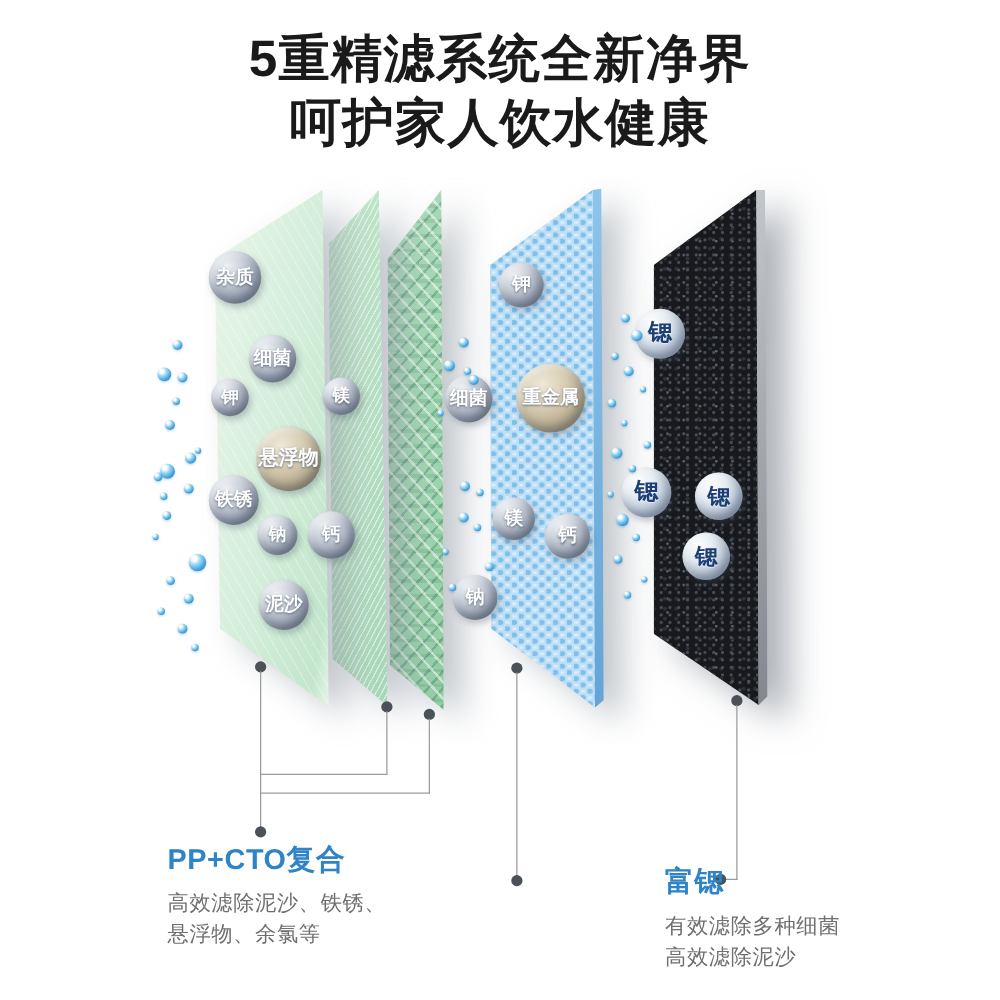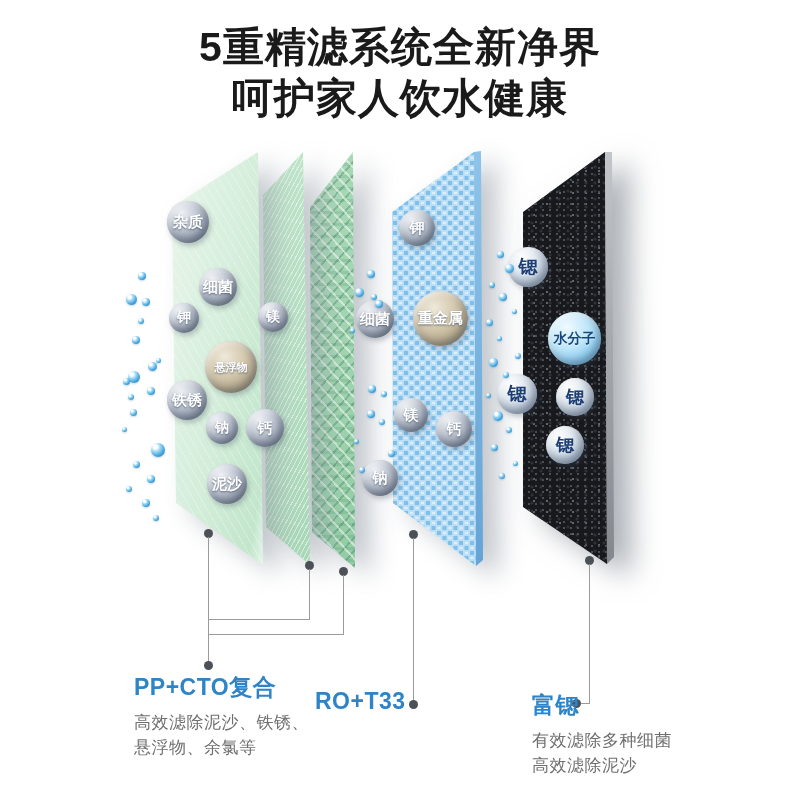--- a/index.html
+++ b/index.html
@@ -105,21 +105,21 @@
 
   <div class="bubble silver" style="left:167px;top:201px;width:42px;height:42px;font-size:15px">
       <span>杂质</span>
     </div>
   <div class="bubble silver" style="left:199px;top:268px;width:38px;height:38px;font-size:15px">
       <span>细菌</span>
     </div>
   <div class="bubble silver" style="left:169px;top:303px;width:30px;height:30px;font-size:14px">
       <span>钾</span>
     </div>
-  <div class="bubble tan" style="left:205px;top:341px;width:52px;height:52px;font-size:11px">
+  <div class="bubble tan" style="left:205px;top:341px;width:52px;height:52px;font-size:16px">
       <span>悬浮物</span>
     </div>
   <div class="bubble silver" style="left:167px;top:380px;width:40px;height:40px;font-size:15px">
       <span>铁锈</span>
     </div>
   <div class="bubble silver" style="left:206px;top:412px;width:32px;height:32px;font-size:14px">
       <span>钠</span>
     </div>
   <div class="bubble silver" style="left:246px;top:409px;width:38px;height:38px;font-size:15px">
       <span>钙</span>
@@ -145,23 +145,20 @@
     </div>
   <div class="bubble silver" style="left:436px;top:411px;width:36px;height:36px;font-size:15px">
       <span>钙</span>
     </div>
   <div class="bubble silver" style="left:362px;top:460px;width:36px;height:36px;font-size:15px">
       <span>钠</span>
     </div>
 
   <div class="bubble strontium" style="left:508px;top:247px;width:40px;height:40px;font-size:19px">
       <span>锶</span>
-    </div>
-  <div class="bubble molecule" style="left:548px;top:312px;width:53px;height:53px;font-size:14px">
-      <span>水分子</span>
     </div>
   <div class="bubble strontium" style="left:497px;top:374px;width:40px;height:40px;font-size:19px">
       <span>锶</span>
     </div>
   <div class="bubble strontium" style="left:556px;top:378px;width:38px;height:38px;font-size:18px">
       <span>锶</span>
     </div>
   <div class="bubble strontium" style="left:546px;top:426px;width:38px;height:38px;font-size:18px">
       <span>锶</span>
     </div>
@@ -184,21 +181,20 @@
   <div class="lline" style="left:589px;top:564px;width:1px;height:140px"></div>
   <div class="lline" style="left:578px;top:703px;width:12px;height:1px"></div>
   <div class="ldot" style="left:572px;top:699px"></div>
 
   <div class="stage" style="left:134px;top:672px;width:200px">
     <h2>PP+CTO复合</h2>
     <p><span>高效滤除泥沙、铁锈、</span><br>
        <span>悬浮物、余氯等</span></p>
   </div>
   <div class="stage" style="left:315px;top:688px;width:210px">
-    <h2>RO+T33</h2>
   </div>
   <div class="stage" style="left:532px;top:690px;width:190px">
     <h2>富锶</h2>
     <p><span>有效滤除多种细菌</span><br>
        <span>高效滤除泥沙</span></p>
   </div>
 
 <div class="drop" style="left: 138px; top: 272px; width: 8px; height: 8px;"></div>
     <div class="drop" style="left: 125.5px; top: 293.5px; width: 11px; height: 11px;"></div>
     <div class="drop" style="left: 142px; top: 298px; width: 8px; height: 8px;"></div>

